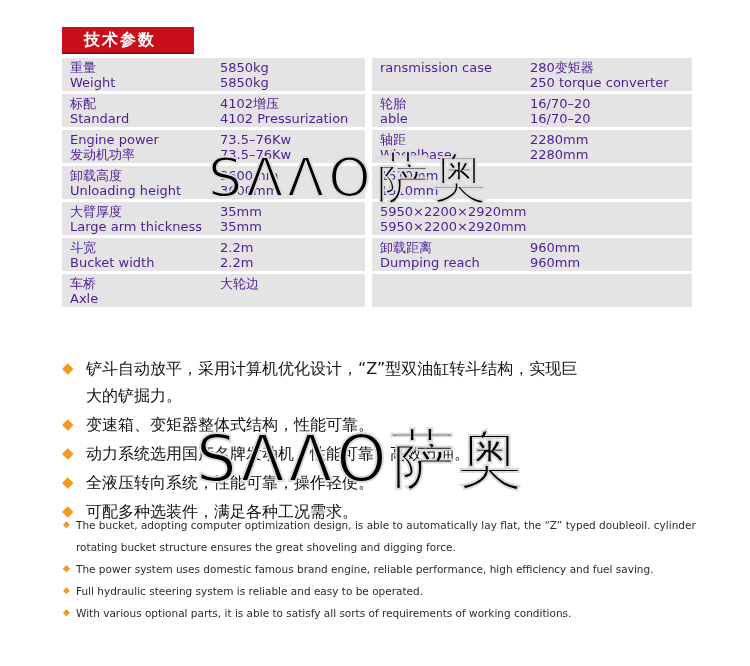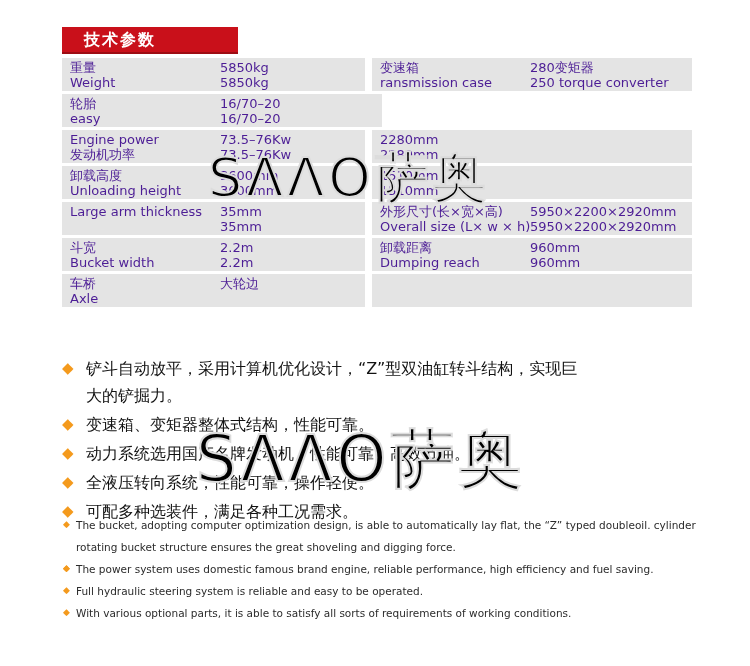--- a/index.html
+++ b/index.html
@@ -3,21 +3,21 @@
 <meta charset="utf-8">
 <style>
   html,body { margin:0; padding:0; background:#ffffff; }
   .page {
     position:relative; width:750px; height:666px; background:#ffffff;
     font-family:"DejaVu Sans","Liberation Sans",sans-serif; overflow:hidden;
   }
 
   
   .banner {
-    position:absolute; left:62px; top:27px; width:176px; height:27px;
+    position:absolute; left:62px; top:27px; width:132px; height:27px;
     background:#c9101a; border-bottom:2px solid #9d0c13; box-sizing:border-box;
   }
   .banner span {
     display:block; color:#ffffff; font-weight:bold; font-size:16px;
     line-height:25px; padding-left:22px; letter-spacing:2px; white-space:nowrap;
   }
 
   
   .wm {
     position:absolute; font-weight:normal; white-space:nowrap; pointer-events:none;
@@ -81,55 +81,68 @@
           <div class="tline">重量</div>
           <div class="tline">Weight</div>
         </div>
         <div class="values">
           <div class="tline">5850kg</div>
           <div class="tline">5850kg</div>
         </div>
       </div>
       <div class="cell cell-right">
         <div class="labels">
-          <div class="tline">变速箱</div>
           <div class="tline">ransmission case</div>
         </div>
         <div class="values">
           <div class="tline">280变矩器</div>
           <div class="tline">250 torque converter</div>
         </div>
       </div>
     </div>
 
     <div class="spec-row">
+      <div class="cell cell-left">
+        <div class="labels">
+          <div class="tline">标配</div>
+          <div class="tline">Standard</div>
+        </div>
+        <div class="values">
+          <div class="tline">4102增压</div>
+          <div class="tline">4102 Pressurization</div>
+        </div>
+      </div>
       <div class="cell cell-right">
         <div class="labels">
           <div class="tline">轮胎</div>
-          <div class="tline">easy</div>
+          <div class="tline">able</div>
         </div>
         <div class="values">
           <div class="tline">16/70–20</div>
           <div class="tline">16/70–20</div>
         </div>
       </div>
     </div>
 
     <div class="spec-row">
       <div class="cell cell-left">
         <div class="labels">
           <div class="tline">Engine power</div>
           <div class="tline">发动机功率</div>
         </div>
         <div class="values">
           <div class="tline">73.5–76Kw</div>
           <div class="tline">73.5–76Kw</div>
         </div>
       </div>
       <div class="cell cell-right">
+        <div class="labels">
+          <div class="tline">轴距</div>
+          <div class="tline">Wheelbase</div>
+        </div>
         <div class="values">
           <div class="tline">2280mm</div>
           <div class="tline">2280mm</div>
         </div>
       </div>
     </div>
 
     <div class="spec-row">
       <div class="cell cell-left">
         <div class="labels">
@@ -145,32 +158,29 @@
         <div class="values">
           <div class="tline">1510mm</div>
           <div class="tline">1510mm</div>
         </div>
       </div>
     </div>
 
     <div class="spec-row">
       <div class="cell cell-left">
         <div class="labels">
+          <div class="tline">大臂厚度</div>
           <div class="tline">Large arm thickness</div>
         </div>
         <div class="values">
           <div class="tline">35mm</div>
           <div class="tline">35mm</div>
         </div>
       </div>
       <div class="cell cell-right">
-        <div class="labels">
-          <div class="tline">外形尺寸(长×宽×高)</div>
-          <div class="tline">Overall size (L× w × h)</div>
-        </div>
         <div class="values">
           <div class="tline">5950×2200×2920mm</div>
           <div class="tline">5950×2200×2920mm</div>
         </div>
       </div>
     </div>
 
     <div class="spec-row">
       <div class="cell cell-left">
         <div class="labels">

